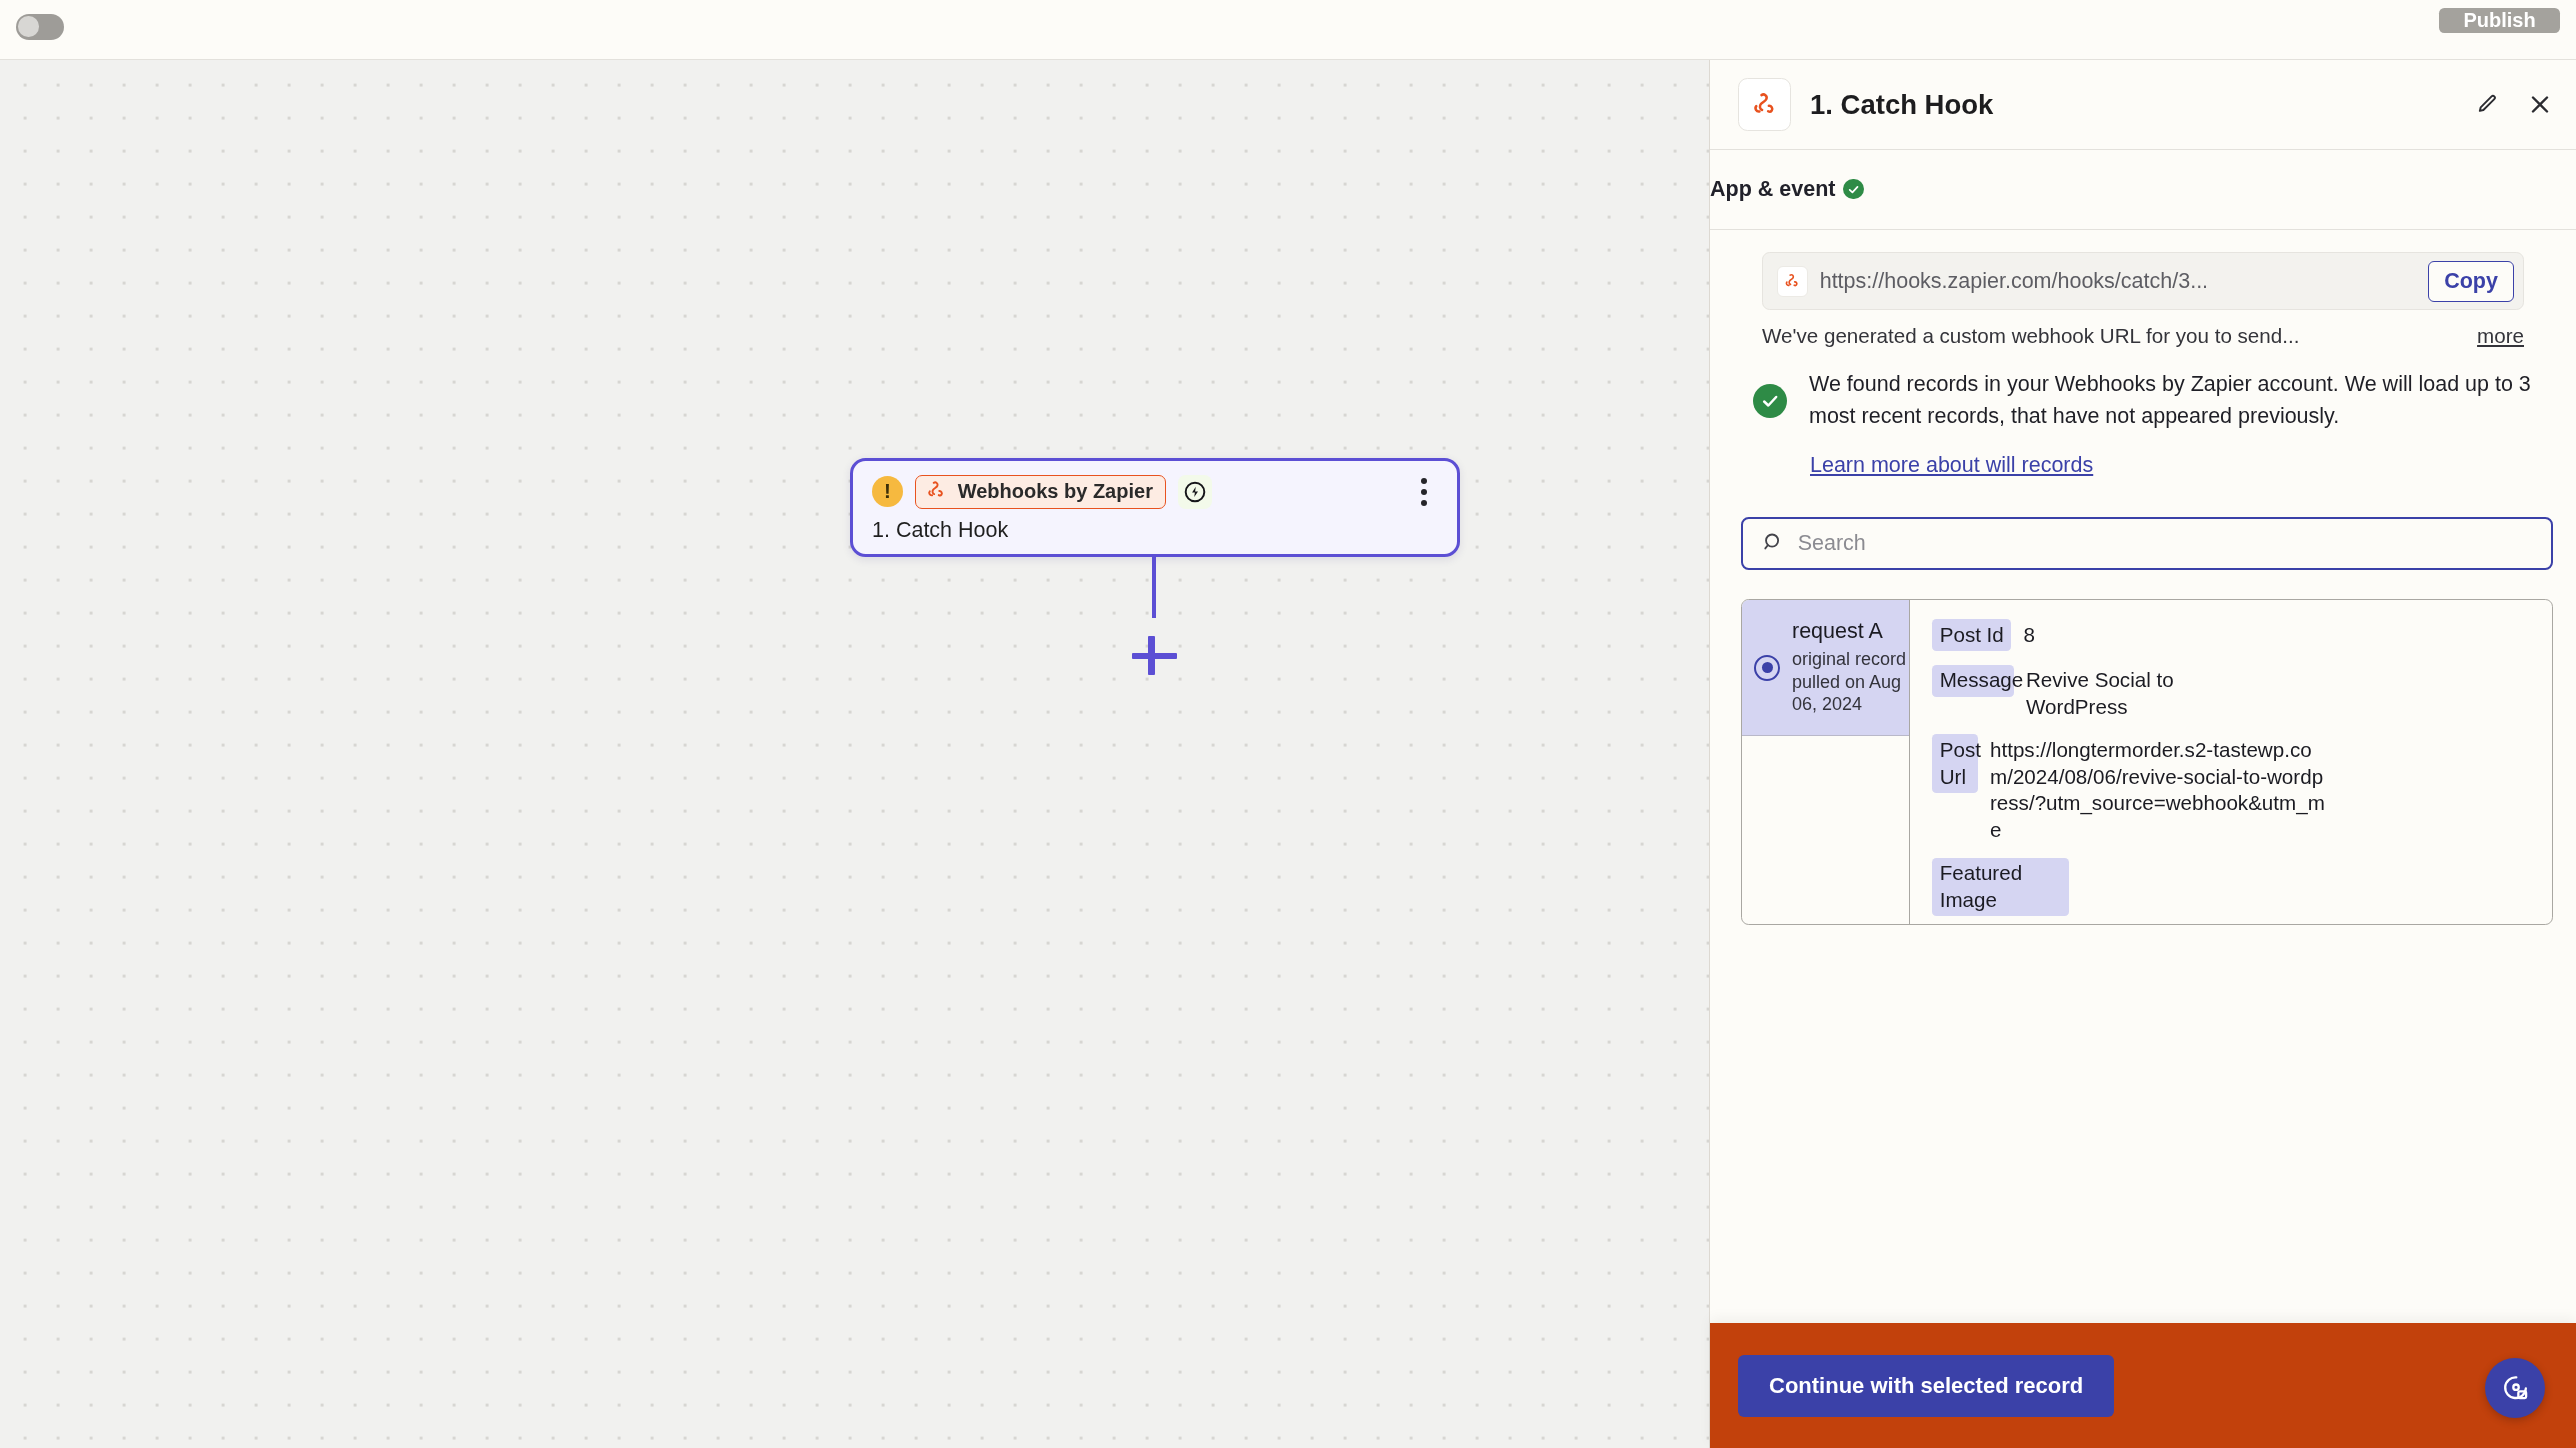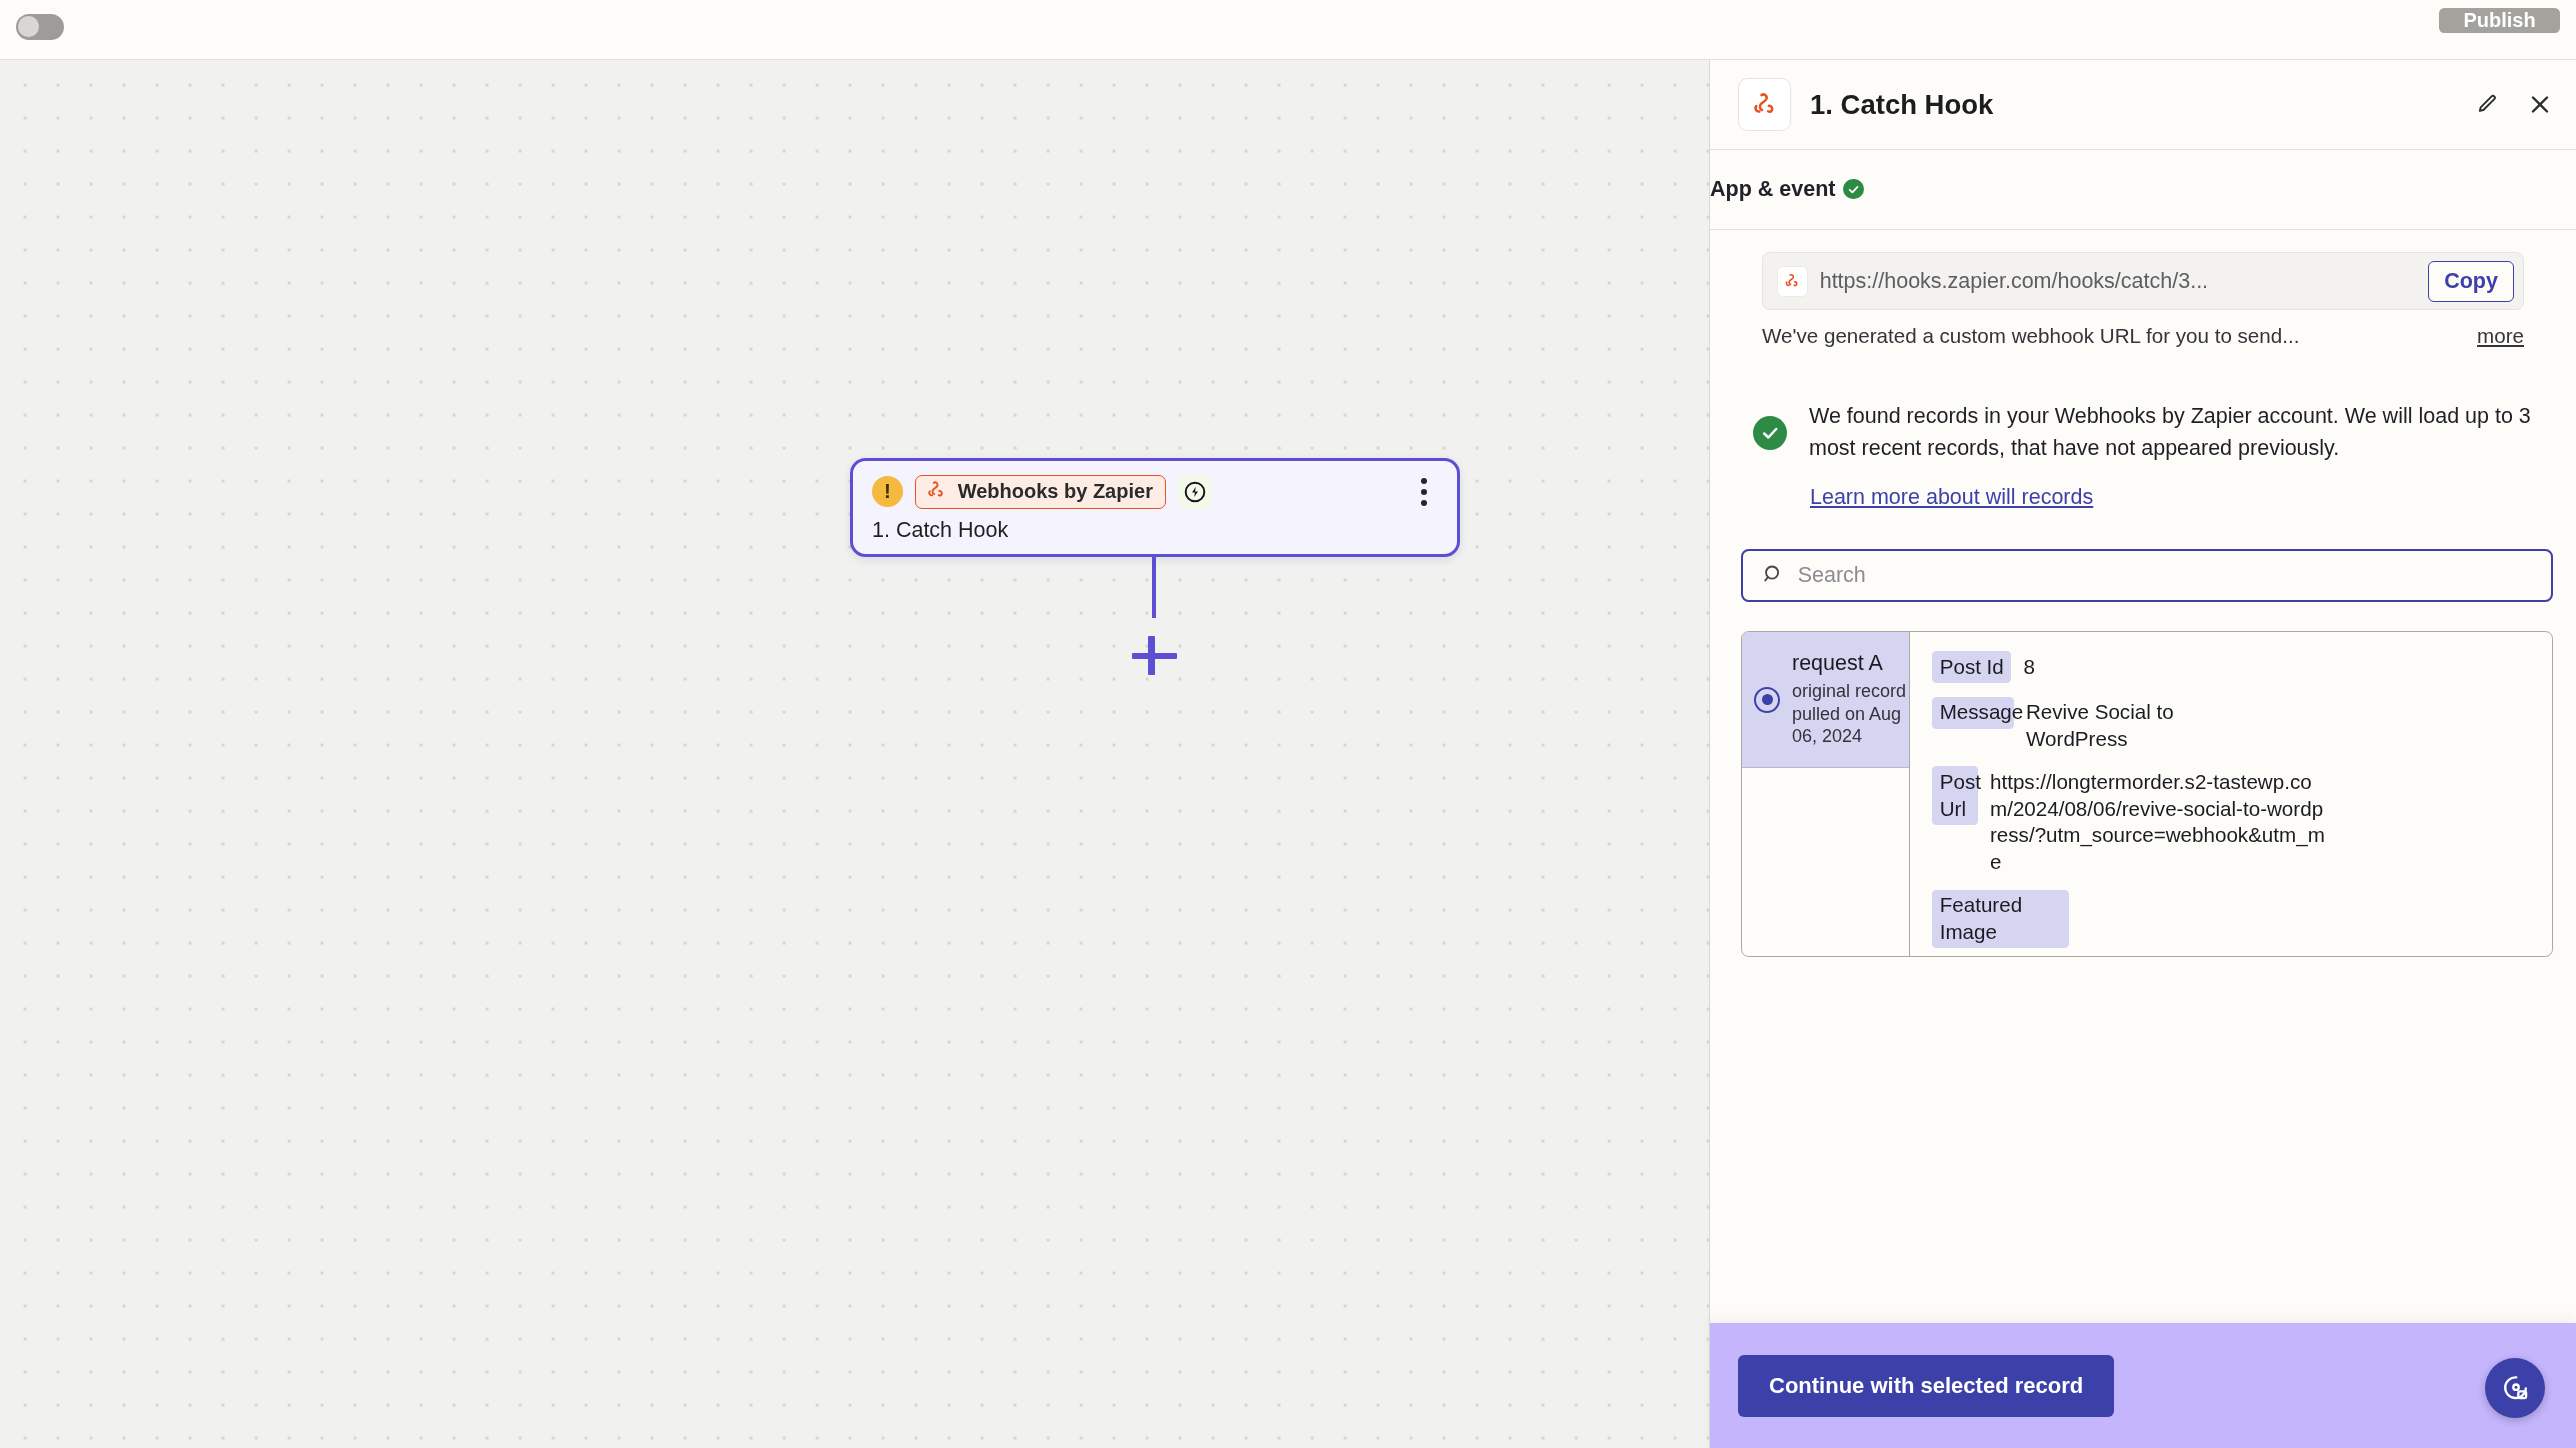--- a/index.html
+++ b/index.html
@@ -187,21 +187,21 @@
   #url-help {
     width: 762px; margin: 13.7px auto 0 auto;
     display: flex; align-items: baseline; justify-content: space-between; gap: 10.3px;
   }
   #url-help-text { font-size: 20.6px; color: #34343a; white-space: nowrap; overflow:hidden; }
   #url-help-more { font-size: 20.6px; color: #34343a; text-decoration: underline; cursor: pointer; flex:0 0 auto; }
 
   
   #found-block {
     display: flex; align-items: center; gap: 22px;
-    margin: 53px 0 0 0; padding: 0 5.2px 0 12px;
+    margin: 21px 0 0 0; padding: 0 5.2px 0 12px;
   }
   .big-check {
     width: 34px; height: 34px; border-radius: 50%; background:#2e8b46;
     display:flex; align-items:center; justify-content:center; flex: 0 0 34px;
   }
   #found-text { font-size: 21.5px; line-height: 1.48; color: #1f1f26; }
   #learn-link {
     display:inline-block; margin: 20.6px 0 0 69px;
     font-size: 21.5px; color: #3b41a8; text-decoration: underline; cursor:pointer;
   }
@@ -255,21 +255,21 @@
     padding: 2.6px 7.7px; font-size: 20.6px; line-height: 1.3;
     flex: 0 0 auto; max-width: 137px;
   }
   .field-key.narrow { max-width: 82px; }
   .field-val { font-size: 20.6px; color: #1b1b22; line-height: 1.3; word-break: break-all; padding-top: 2.6px; }
   .field-val.wrapfix { width: 335px; }
 
   
   #panel-footer {
     flex: 0 0 125px; height: 125px;
-    background: #c4b5fd; position: relative;
+    background: #c2410c; position: relative;
     display: flex; align-items: center; padding-left: 28px;
     box-shadow: 0 -5.2px 12px rgba(0,0,0,.05);
   }
   #continue-button {
     height: 62px; padding: 0 31px; background: #3b41a8; color: #ffffff;
     border: none; border-radius: 6px; font-size: 22px; font-weight: 700;
     font-family: "Liberation Sans", sans-serif; cursor: pointer;
     display:flex; align-items:center;
   }
   #help-fab {

